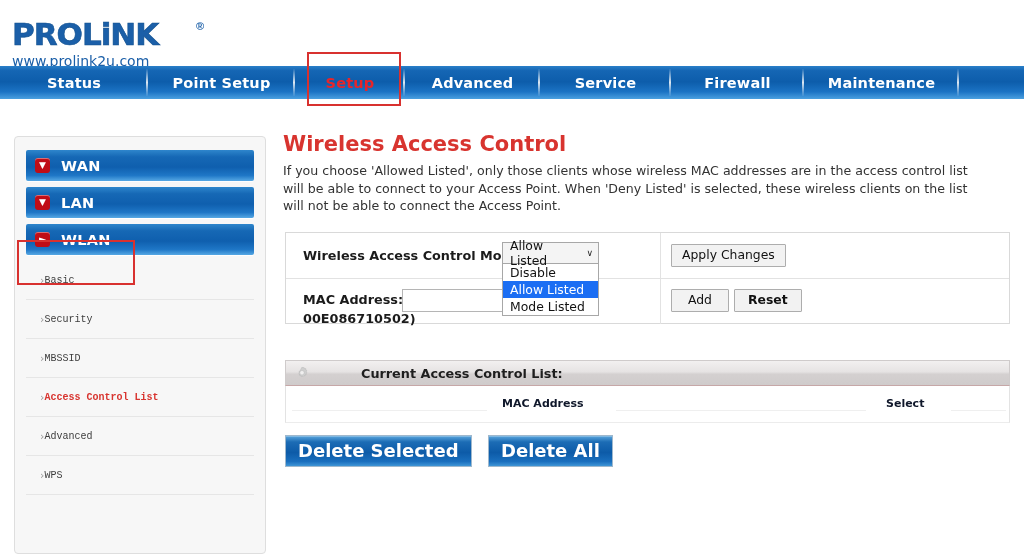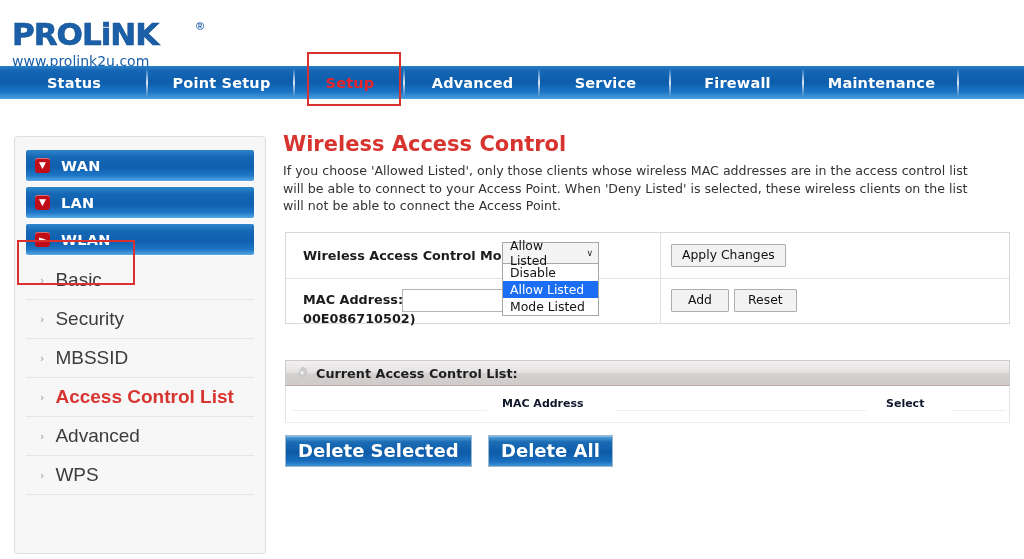--- a/index.html
+++ b/index.html
@@ -82,22 +82,22 @@
     position:relative;height:38px;margin:0 11px;
     display:flex;align-items:center;
     border-bottom:1px solid #e6e6e6;
     cursor:pointer;
   }
   .side-sub .chev{
     margin-left:14px;color:#9a9a9a;font-size:11px;line-height:1;
     font-family:"DejaVu Sans", sans-serif;
   }
   .side-sub-label{
-    margin-left:11px;font-size:19px;color:#3c3c3c;
-    font-family:Liberation Sans, sans-serif;
+    font-size:10px;color:#3c3c3c;
+    font-family:Liberation Mono, monospace;
   }
   .side-sub.current .side-sub-label{color:#d8342f;font-weight:bold;}
   
   #content{position:absolute;left:283px;top:132px;width:730px;}
   #page-title{
     color:#d8342f;font-weight:bold;font-size:21px;
     font-family:"DejaVu Sans", sans-serif;
     margin:0 0 6px 0;
   }
   #page-desc{
@@ -148,28 +148,28 @@
   }
   
   .gbtn{
     border:1px solid #adadad;background:#f2f2f2;
     font-size:12.4px;color:#111;padding:3px 10px 4px 10px;
     font-family:"DejaVu Sans", sans-serif;cursor:pointer;line-height:1.1;
     border-radius:1px;
   }
   #apply-changes{position:absolute;left:385px;top:11px;}
   #add-btn{position:absolute;left:385px;top:10px;padding-left:16px;padding-right:16px;}
-  #reset-btn{position:absolute;left:448px;top:10px;padding-left:13px;padding-right:13px;}
+  #reset-btn{position:absolute;left:448px;top:10px;padding-left:13px;padding-right:13px;font-weight:bold;}
   
   #acl-panel{position:absolute;left:2px;top:228px;width:725px;}
   #acl-header{
     height:26px;
     background:linear-gradient(to bottom,#f2f0f0 0%,#e6e3e3 45%,#d4d0d0 55%,#cfcbcb 100%);
     border:1px solid #cfcbcb;border-bottom:1px solid #c6a7a7;
-    display:flex;align-items:center;box-sizing:border-box;
+    display:flex;align-items:center;box-sizing:border-box;gap:45px;
   }
   #gear-icon{margin-left:9px;width:14px;height:14px;display:block;}
   #acl-title{
     margin-left:7px;font-weight:bold;font-size:12.8px;color:#1e1e1e;
     font-family:"DejaVu Sans", sans-serif;
   }
   #acl-thead{
     position:relative;height:36px;border-left:1px solid #e3e3e3;border-right:1px solid #e3e3e3;
     border-bottom:1px solid #ececec;background:#fff;
   }

